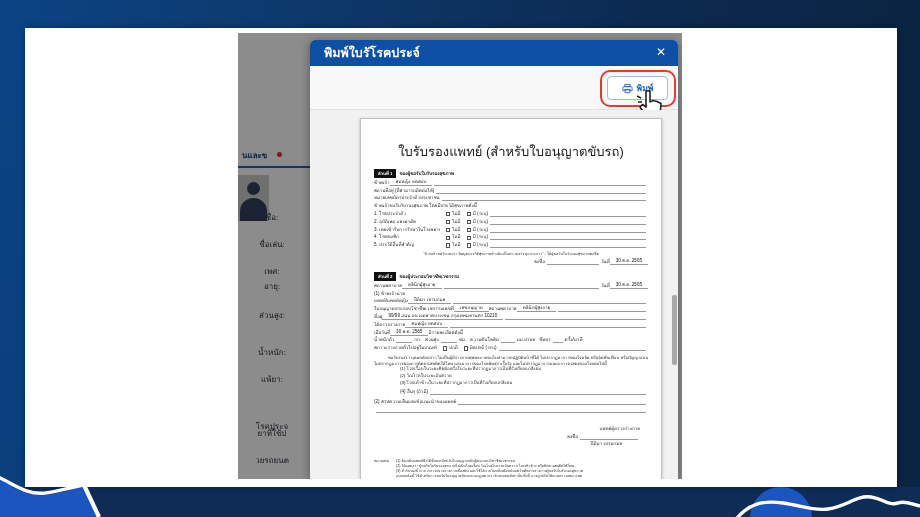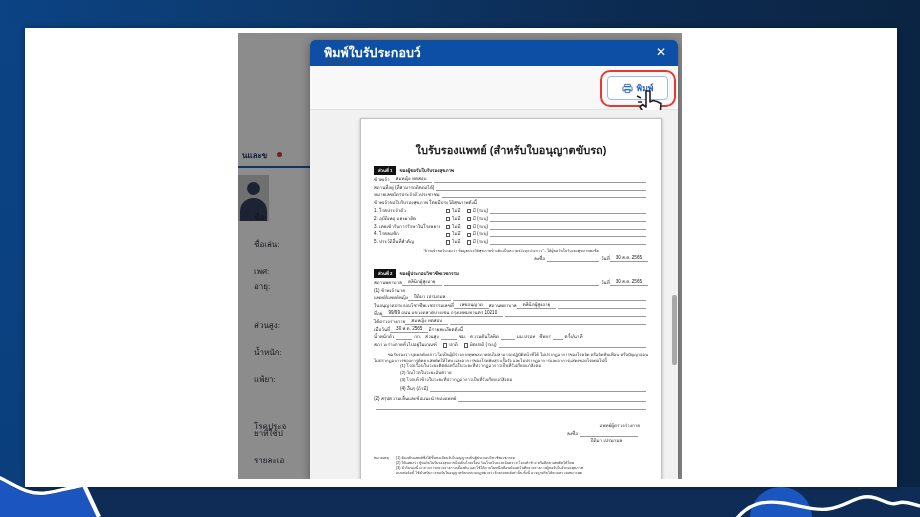--- a/index.html
+++ b/index.html
@@ -21,40 +21,40 @@
   
   #shot { left:238px; top:33px; width:444px; height:446px; background:#ffffff; overflow:hidden; }
 
   
   .tab-frag { left:4px; top:116px; font-size:8px; font-weight:bold; color:#1b3a6b; white-space:nowrap; }
   .tab-dot { left:39px; top:119px; width:5px; height:5px; border-radius:50%; background:#cf3b2f; }
   .tab-underline { left:0; top:133px; width:72px; height:2px; background:#2160b4; }
   .avatar { left:0; top:142px; width:31px; height:46px; background:#cccccc; overflow:hidden; }
   .avatar .head { position:absolute; left:9px; top:7px; width:13px; height:13px; border-radius:50%; background:#36415c; }
   .avatar .body { position:absolute; left:2px; top:23px; width:27px; height:26px; border-radius:50% 50% 0 0; background:#36415c; }
-  .bp-label { left:0; width:68px; text-align:left; font-size:8px; color:#1f2430; white-space:nowrap;margin-left:16px; }
+  .bp-label { left:0; width:68px; text-align:center; font-size:8px; color:#1f2430; white-space:nowrap; }
   #backdrop { left:0; top:0; width:444px; height:446px; background:rgba(0,0,0,0.45); }
 
   
   #modal { left:72px; top:7px; width:368px; height:439px; background:#fff; border-radius:5px 5px 0 0; box-shadow:0 2px 10px rgba(0,0,0,.4); }
   #modal-header { left:0; top:0; width:368px; height:26px; background:#0d4fa4; border-radius:5px 5px 0 0; display:flex; align-items:center; }
   #modal-title { margin-left:14px; color:#fff; font-size:12.5px; font-weight:bold; }
   #modal-close { position:absolute; right:12px; top:5px; color:#fff; font-size:12px; cursor:pointer; }
   #modal-toolbar { left:0; top:26px; width:368px; height:44px; background:#f8f8f8; border-bottom:1px solid #e2e2e2; }
   #status-text { position:absolute; left:16px; top:17px; font-size:7px; color:#44484e; }
   #print-btn { position:absolute; left:297px; top:36px; width:61px; height:24px; background:#fff; border:1px solid #9cbce8; border-radius:4px; display:flex; align-items:center; justify-content:center; gap:4px; cursor:pointer; }
   #print-label { color:#2563c4; font-size:8.5px; font-weight:bold; }
   #highlight-red { position:absolute; left:290px; top:30px; width:76px; height:37px; border:2.5px solid #e53a30; border-radius:10px; }
   #cursor { position:absolute; left:324px; top:48px; width:32px; height:34px; }
   #modal-body { left:0; top:70px; width:368px; height:369px; background:#f1f1f1; overflow:hidden; }
   #scroll-thumb { right:1px; top:185px; width:5px; height:70px; background:#a8a8a8; border-radius:2px; }
 
   
   #a4 { left:50px; top:8px; width:302px; height:480px; background:#fff; border:1px solid #c2c2c2; box-shadow:0 1px 3px rgba(0,0,0,.25); padding:0 13px; color:#1c1c1c; }
-  #doc-title { margin-top:22px; text-align:center; font-size:11px; font-weight:bold; }
+  #doc-title { margin-top:22px; text-align:center; font-size:13px; font-weight:normal; }
   .badge-row { display:flex; align-items:center; gap:3px; margin-top:7px; }
   .badge { background:#111; color:#fff; font-size:4.3px; font-weight:bold; padding:1px 4px; }
   .badge-head { font-size:4.6px; font-weight:bold; }
   .drow { display:flex; align-items:flex-end; font-size:4.6px; height:7.8px; white-space:nowrap; }
   .drow .fill { flex:1; border-bottom:0.8px solid #9a9a9a; margin:0 2px; min-width:6px; height:5px; }
   .drow .fw { flex:0 0 auto; border-bottom:0.8px solid #9a9a9a; margin:0 2px; height:5px; }
   .val { border-bottom:0.8px solid #9a9a9a; padding:0 6px; }
   .cb { width:4.2px; height:4.2px; border:0.8px solid #555; margin:0 2px 0.5px 6px; flex:0 0 auto; }
   .item-label { width:66px; flex:0 0 auto; overflow:hidden; }
   .center-note { text-align:center; font-size:3.8px; color:#333; margin-top:3px; }
@@ -83,32 +83,32 @@
   <div class="abs tab-dot"></div>
   <div class="abs tab-underline"></div>
   <div class="abs avatar">
     <div class="head"></div>
     <div class="body"></div>
   </div>
   <div class="abs bp-label" style="top:178px">ชื่อ:</div>
   <div class="abs bp-label" style="top:205px">ชื่อเล่น:</div>
   <div class="abs bp-label" style="top:232px">เพศ:</div>
   <div class="abs bp-label" style="top:247px">อายุ:</div>
-  <div class="abs bp-label" style="top:286px">ส่วนสูง:</div>
+  <div class="abs bp-label" style="top:276px">ส่วนสูง:</div>
   <div class="abs bp-label" style="top:313px">น้ำหนัก:</div>
   <div class="abs bp-label" style="top:340px">แพ้ยา:</div>
   <div class="abs bp-label" style="top:387px">โรคประจ</div>
   <div class="abs bp-label" style="top:394px">ยาที่ใช้ป</div>
-  <div class="abs bp-label" style="top:421px">รายละเอ</div>
+  <div class="abs bp-label" style="top:421px">วยรถยนต</div>
 
   <div class="abs" id="backdrop"></div>
 
   <div class="abs" id="modal">
     <div class="abs" id="modal-header">
-      <span id="modal-title">พิมพ์ใบรัประกอบว์</span>
+      <span id="modal-title">พิมพ์ใบรัโรคประจ์</span>
       <span id="modal-close">✕</span>
     </div>
     <div class="abs" id="modal-toolbar"></div>
     <span class="abs" id="status-text">จบรายการ</span>
     <div class="abs" id="print-btn">
       <svg width="11" height="11" viewBox="0 0 24 24">
         <path d="M6 3 h12 v5 H6 Z M4 8 h16 a2 2 0 0 1 2 2 v7 h-4 v-3 H6 v3 H2 v-7 a2 2 0 0 1 2-2 Z M7 15 h10 v6 H7 Z" fill="none" stroke="#2563c4" stroke-width="2" stroke-linejoin="round"></path>
       </svg>
       <span id="print-label">พิมพ์</span>
     </div>

